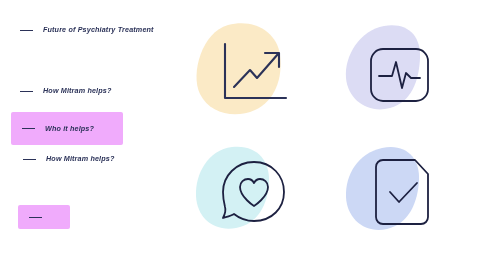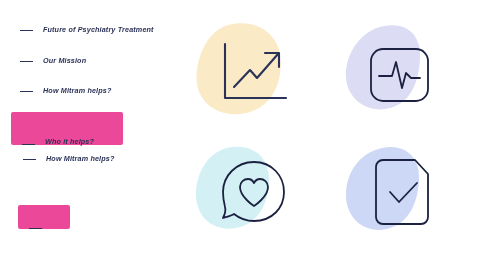--- a/index.html
+++ b/index.html
@@ -30,23 +30,22 @@
     height: 262px;
   }
   .nav-item {
     position: absolute;
     display: flex;
     align-items: center;
     height: 22px;
     box-sizing: border-box;
   }
   .nav-item.active {
-    background: #ec4899;
+    background: #f0abfc;
     border-radius: 2px;
-    align-items: flex-end;
   }
   .nav-dash {
     width: 13px;
     height: 0;
     border-top: 1.6px solid #2b3258;
     flex: 0 0 auto;
   }
   .nav-label {
     margin-left: 10px;
     font-family: "Liberation Sans", sans-serif;
@@ -77,24 +76,20 @@
 
 <div id="page">
 
   <div id="nav-list">
 
     <div class="nav-item" style="left:20px; top:19px;">
       <span class="nav-dash"></span>
       <span class="nav-label">Future of Psychiatry Treatment</span>
     </div>
 
-    <div class="nav-item" style="left:20px; top:50px;">
-      <span class="nav-dash"></span>
-      <span class="nav-label">Our Mission</span>
-    </div>
 
     <div class="nav-item" style="left:20px; top:80px;">
       <span class="nav-dash"></span>
       <span class="nav-label">How Mitram helps?</span>
     </div>
 
     <div class="nav-item active" style="left:11px; top:112px; width:112px; height:33px; padding-left:11px;">
       <span class="nav-dash"></span>
       <span class="nav-label">Who it helps?</span>
     </div>

